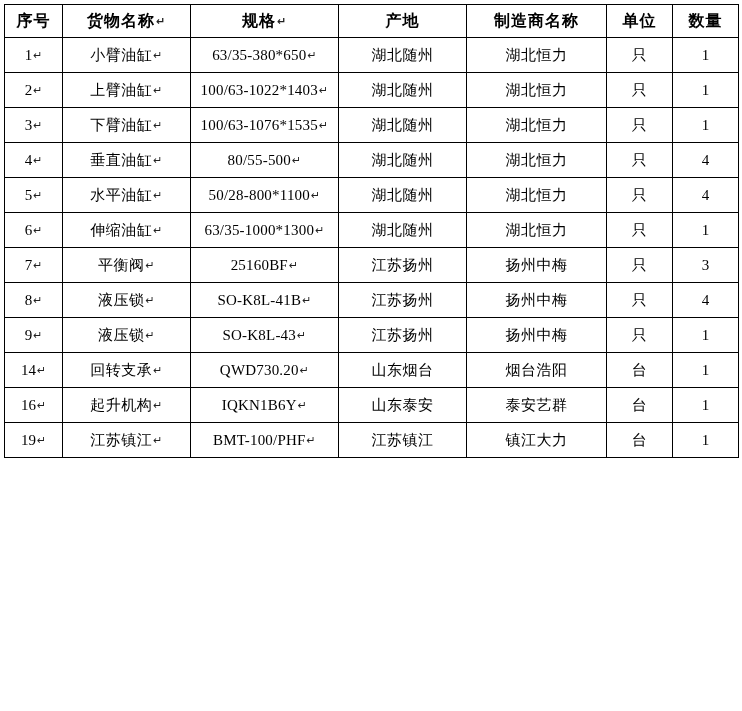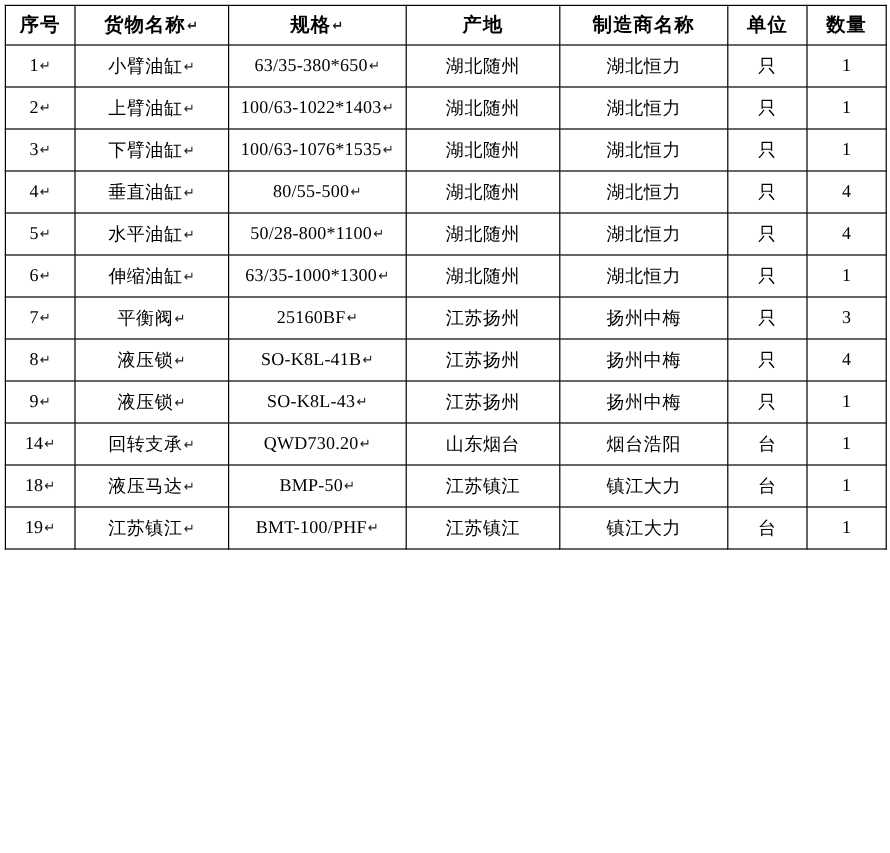--- a/index.html
+++ b/index.html
@@ -193,25 +193,25 @@
         <tr>
           <td class="num"><span class="cell-inner">14</span><span class="pmark">↵</span></td>
           <td class="cn"><span class="cell-inner">回转支承</span><span class="pmark">↵</span></td>
           <td class="mono"><span class="cell-inner">QWD730.20</span><span class="pmark">↵</span></td>
           <td class="cn"><span class="cell-inner">山东烟台</span></td>
           <td class="cn"><span class="cell-inner">烟台浩阳</span></td>
           <td class="cn"><span class="cell-inner">台</span></td>
           <td class="num"><span class="cell-inner">1</span></td>
         </tr>
         <tr>
-          <td class="num"><span class="cell-inner">18</span><span class="pmark">↵</span></td>
-          <td class="cn"><span class="cell-inner">液压马达</span><span class="pmark">↵</span></td>
-          <td class="mono"><span class="cell-inner">BMP-50</span><span class="pmark">↵</span></td>
-          <td class="cn"><span class="cell-inner">江苏镇江</span></td>
-          <td class="cn"><span class="cell-inner">镇江大力</span></td>
+          <td class="num"><span class="cell-inner">16</span><span class="pmark">↵</span></td>
+          <td class="cn"><span class="cell-inner">起升机构</span><span class="pmark">↵</span></td>
+          <td class="mono"><span class="cell-inner">IQKN1B6Y</span><span class="pmark">↵</span></td>
+          <td class="cn"><span class="cell-inner">山东泰安</span></td>
+          <td class="cn"><span class="cell-inner">泰安艺群</span></td>
           <td class="cn"><span class="cell-inner">台</span></td>
           <td class="num"><span class="cell-inner">1</span></td>
         </tr>
         <tr>
           <td class="num"><span class="cell-inner">19</span><span class="pmark">↵</span></td>
           <td class="cn"><span class="cell-inner">江苏镇江</span><span class="pmark">↵</span></td>
           <td class="mono"><span class="cell-inner">BMT-100/PHF</span><span class="pmark">↵</span></td>
           <td class="cn"><span class="cell-inner">江苏镇江</span></td>
           <td class="cn"><span class="cell-inner">镇江大力</span></td>
           <td class="cn"><span class="cell-inner">台</span></td>

